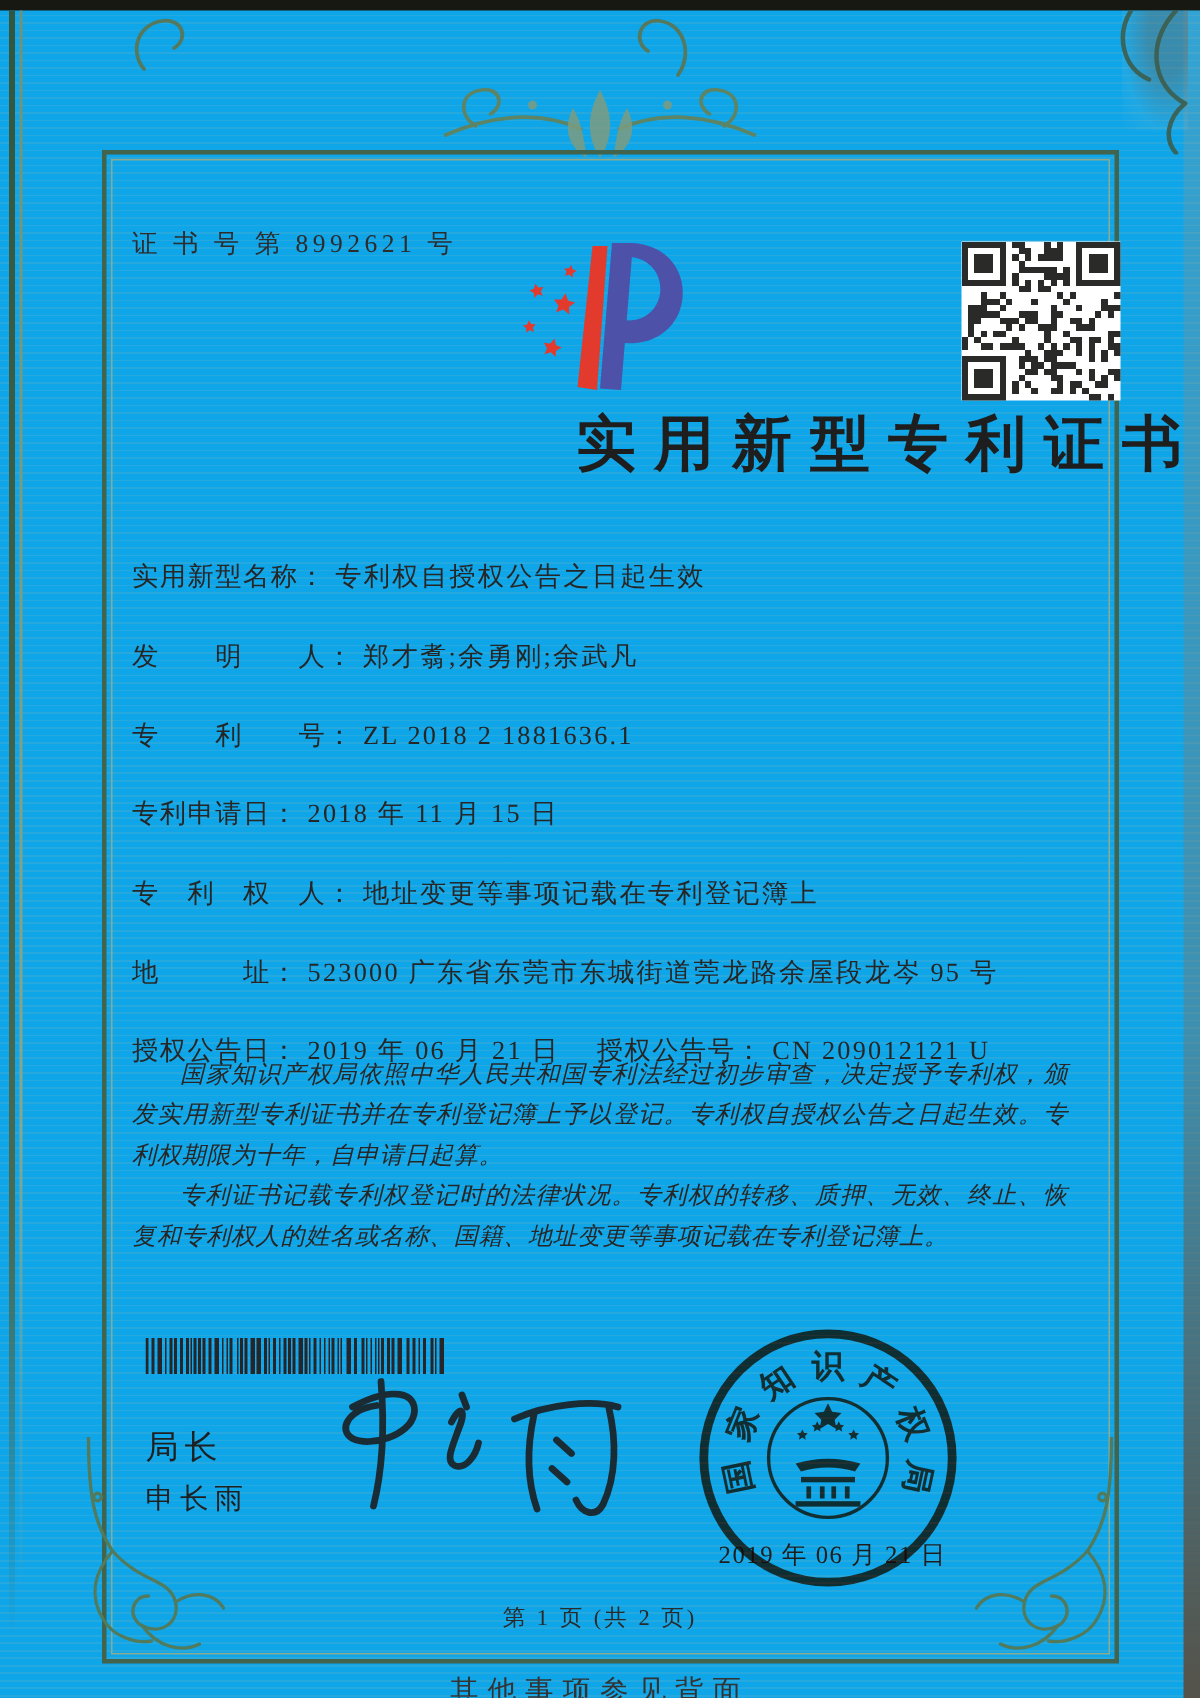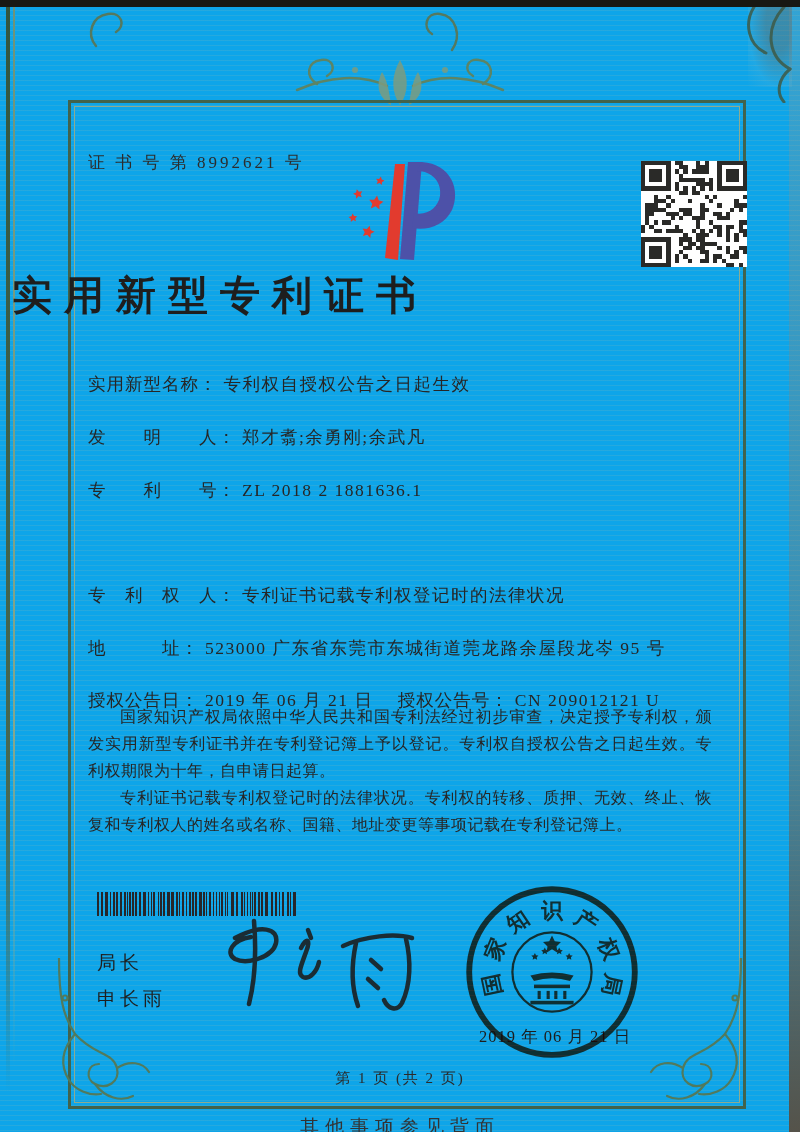--- a/index.html
+++ b/index.html
@@ -18,33 +18,33 @@
     background:linear-gradient(180deg,#6f9378,#86a78c 70%,rgba(134,167,140,0));}
   .right-edge{position:absolute;right:0;top:7px;width:11px;height:1125px;
     background:linear-gradient(180deg,rgba(160,160,150,.25),rgba(120,118,108,.45) 60%,#55534a);}
   .tr-blotch{position:absolute;right:8px;top:7px;width:44px;height:80px;opacity:.45;
     background:radial-gradient(ellipse at 70% 20%,#6d6d64 0 30%,rgba(200,200,190,.2) 70%,transparent);}
   .frame-outer{position:absolute;left:68px;top:100px;width:672px;height:1003px;
     border:3px solid #42634c;}
   .frame-inner{position:absolute;inset:3px;border:1px solid #8dab90;}
   .ornament{position:absolute;pointer-events:none;}
   .cert-no{position:absolute;left:88px;top:151px;font-size:17px;letter-spacing:3px;color:#2c2c2c;}
-  .title{position:absolute;left:0;top:268px;width:800px;text-align:left;
+  .title{position:absolute;left:0;top:268px;width:800px;text-align:right;
     font-size:40px;font-weight:700;letter-spacing:12px;text-indent:12px;color:#1e1e1e;}
   .qr{position:absolute;left:641px;top:161px;width:106px;height:106px;background:#fff;}
   .logo{position:absolute;left:345px;top:156px;width:120px;height:112px;}
   .field-row{position:absolute;left:88px;width:630px;font-size:17.5px;white-space:nowrap;}
   .field-row .label{color:#262626;letter-spacing:1px;}
   .field-row .value{color:#262626;letter-spacing:1.5px;margin-left:6px;}
   .pair2{margin-left:20px;}
   .paragraphs{position:absolute;left:88px;top:703px;width:624px;font-size:16px;
     line-height:27px;text-align:justify;color:#262626;}
-  .paragraphs p{margin:0;text-indent:2em;letter-spacing:.5px;}
+  .paragraphs p{margin:0;text-indent:2em;letter-spacing:.5px;font-style:italic;}
   .barcode{position:absolute;left:97px;top:892px;width:200px;height:24px;}
-  .signer-role{position:absolute;left:97px;top:950px;font-size:19px;letter-spacing:4px;color:#1f1f1f;}
+  .signer-role{position:absolute;left:97px;top:950px;font-size:22px;letter-spacing:4px;color:#1f1f1f;}
   .signer-name{position:absolute;left:97px;top:986px;font-size:19px;letter-spacing:4px;color:#1f1f1f;}
   .signature{position:absolute;left:205px;top:916px;width:215px;height:100px;}
   .seal-date{position:absolute;left:479px;top:1026px;font-size:16.5px;letter-spacing:1px;color:#1d1d1d;z-index:1;}
   .seal{position:absolute;left:462px;top:882px;width:180px;height:180px;z-index:2;
     mix-blend-mode:multiply;opacity:.92;}
   .page-info{position:absolute;left:0;top:1069px;width:800px;text-align:center;
     font-size:15px;letter-spacing:2px;color:#2a2a2a;}
   .back-note{position:absolute;left:0;top:1114px;width:800px;text-align:center;
     font-size:19px;letter-spacing:6px;color:#333;}
 </style>
@@ -416,22 +416,25 @@
 
   <div class="field-row" style="top:372px">
     <span class="label">实用新型名称：</span><span class="value">专利权自授权公告之日起生效</span>
   </div>
   <div class="field-row" style="top:425px">
     <span class="label">发　　明　　人：</span><span class="value">郑才翥;余勇刚;余武凡</span>
   </div>
   <div class="field-row" style="top:478px">
     <span class="label">专　　利　　号：</span><span class="value">ZL 2018 2 1881636.1</span>
   </div>
+  <div class="field-row" style="top:530px">
+    <span class="label">专利申请日：</span><span class="value">2018 年 11 月 15 日</span>
+  </div>
   <div class="field-row" style="top:583px">
-    <span class="label">专　利　权　人：</span><span class="value">专利证书记载专利权登记时的法律状况</span>
+    <span class="label">专　利　权　人：</span><span class="value">地址变更等事项记载在专利登记簿上</span>
   </div>
   <div class="field-row" style="top:636px">
     <span class="label">地　　　址：</span><span class="value">523000 广东省东莞市东城街道莞龙路余屋段龙岑 95 号</span>
   </div>
   <div class="field-row" style="top:688px">
     <span class="label">授权公告日：</span><span class="value">2019 年 06 月 21 日</span>
     <span class="label pair2">授权公告号：</span><span class="value">CN 209012121 U</span>
   </div>
 
   <div class="paragraphs">

